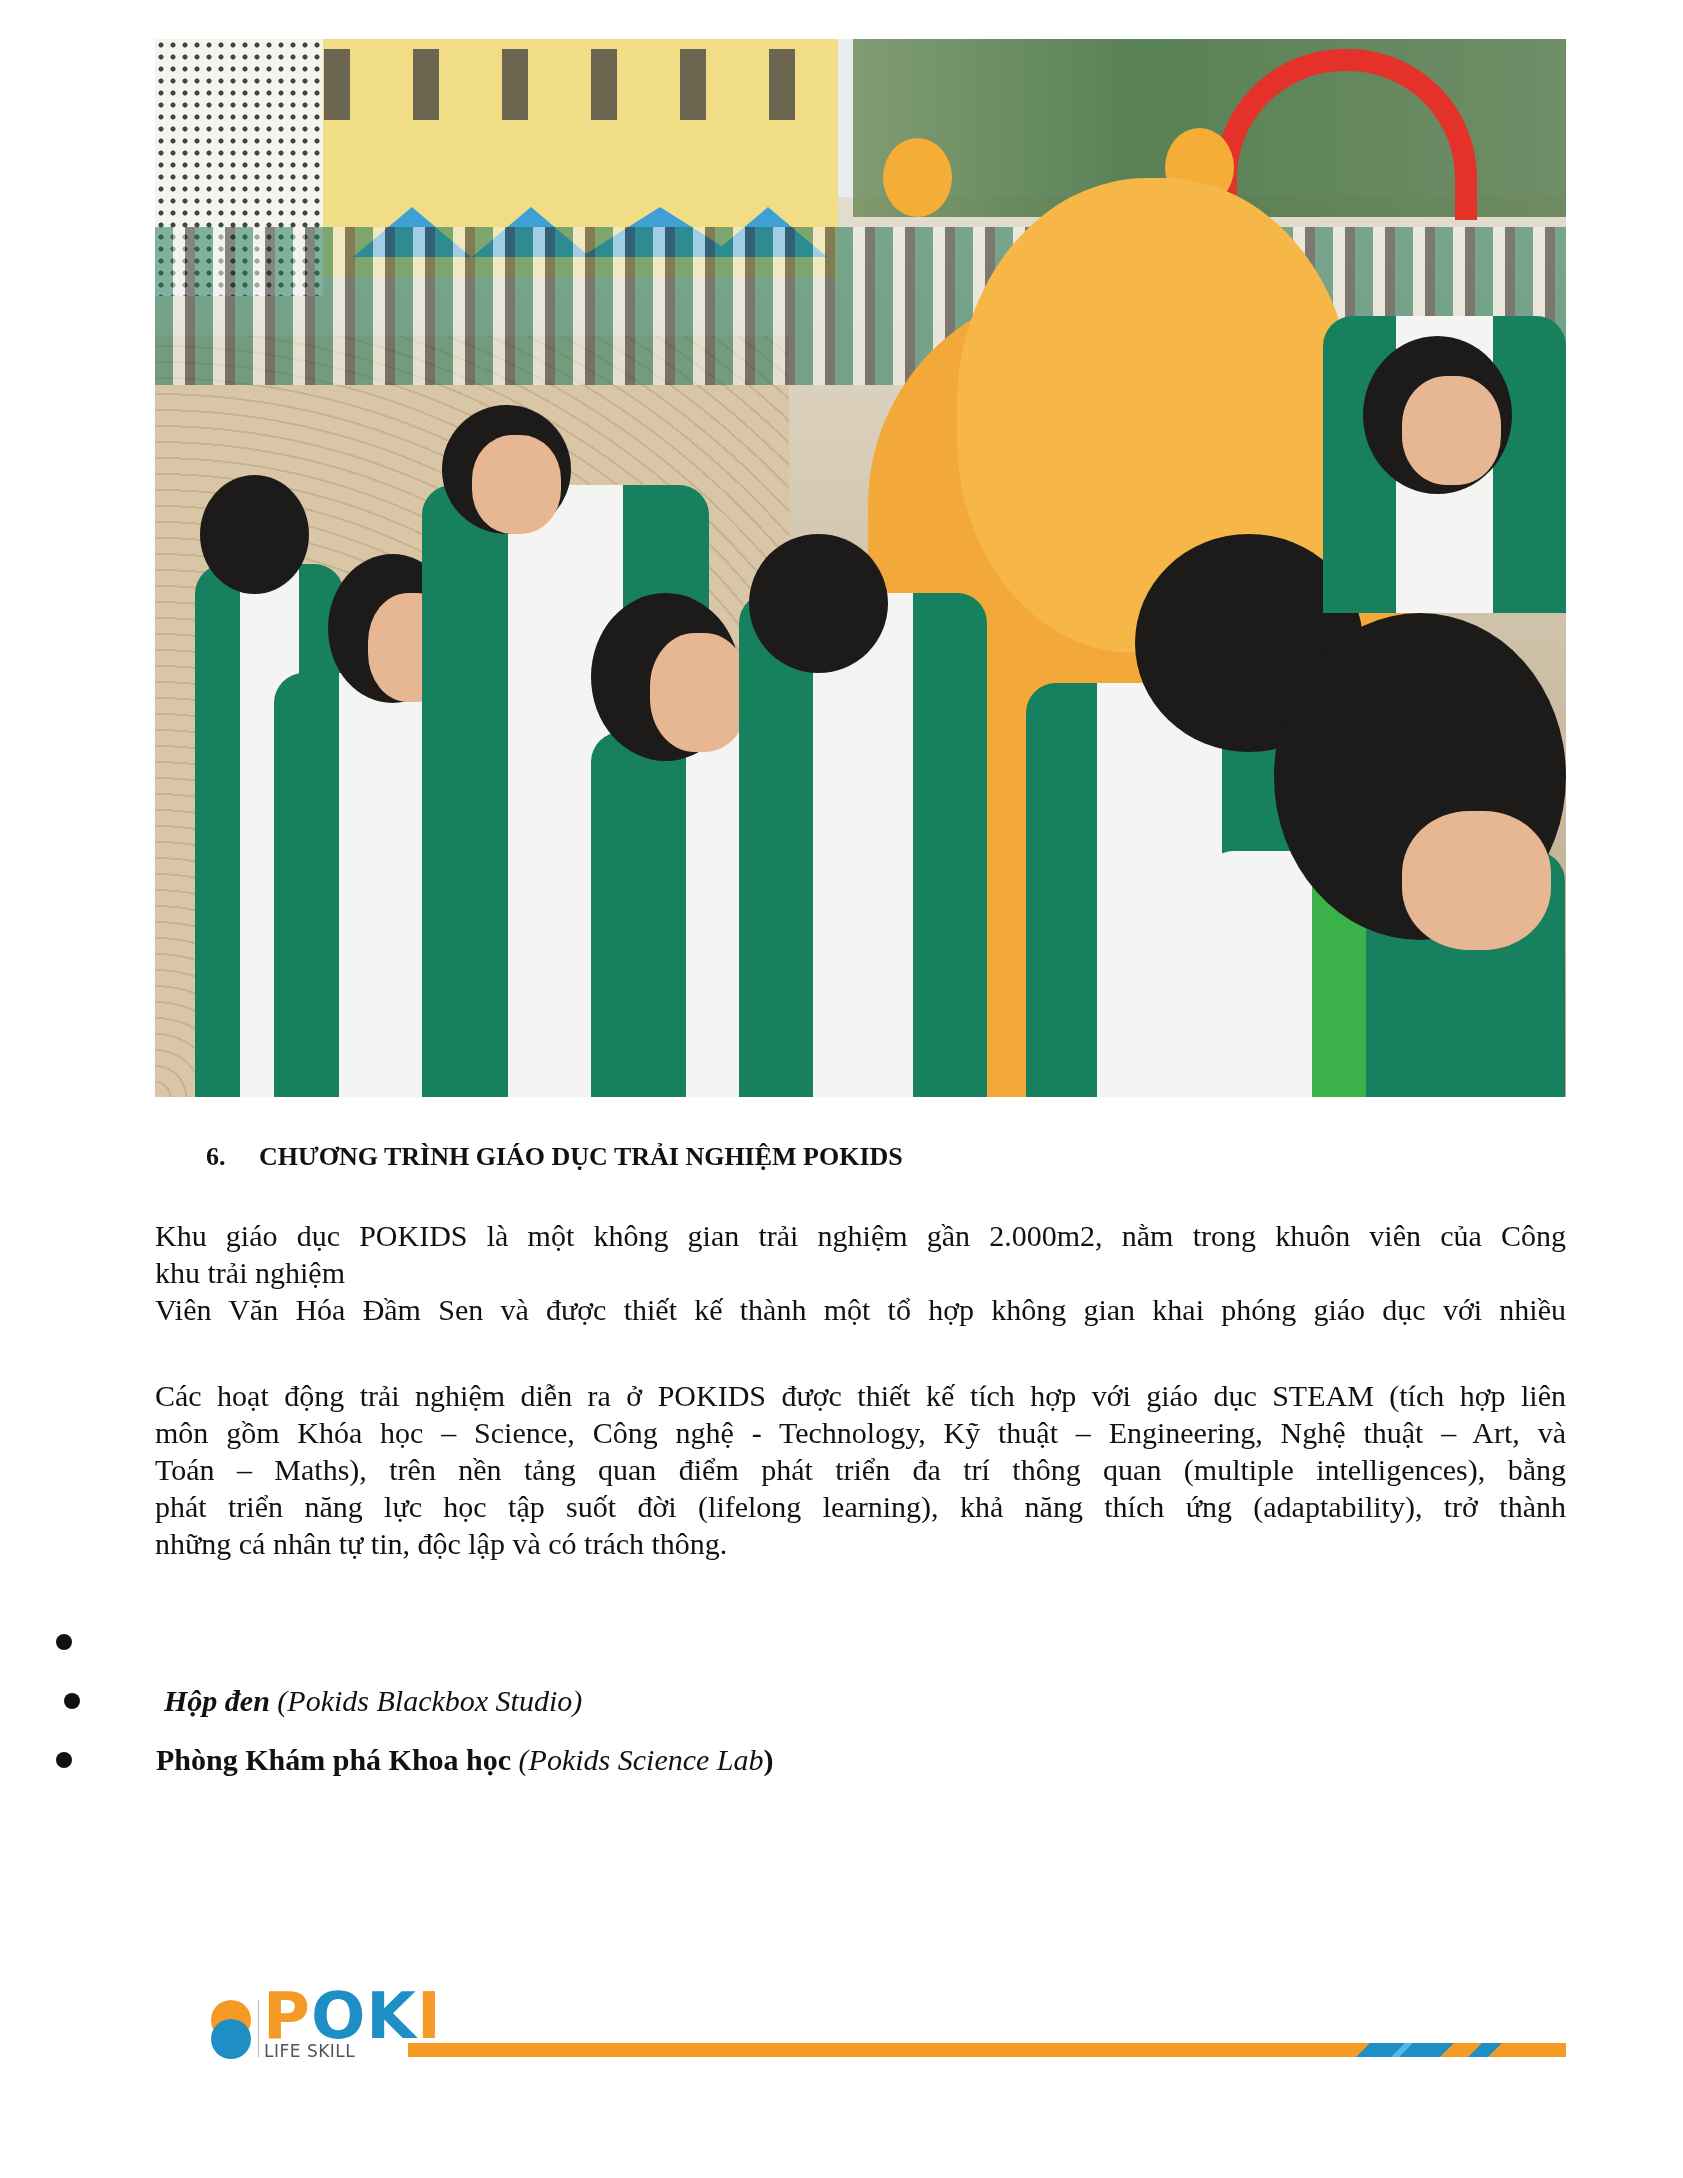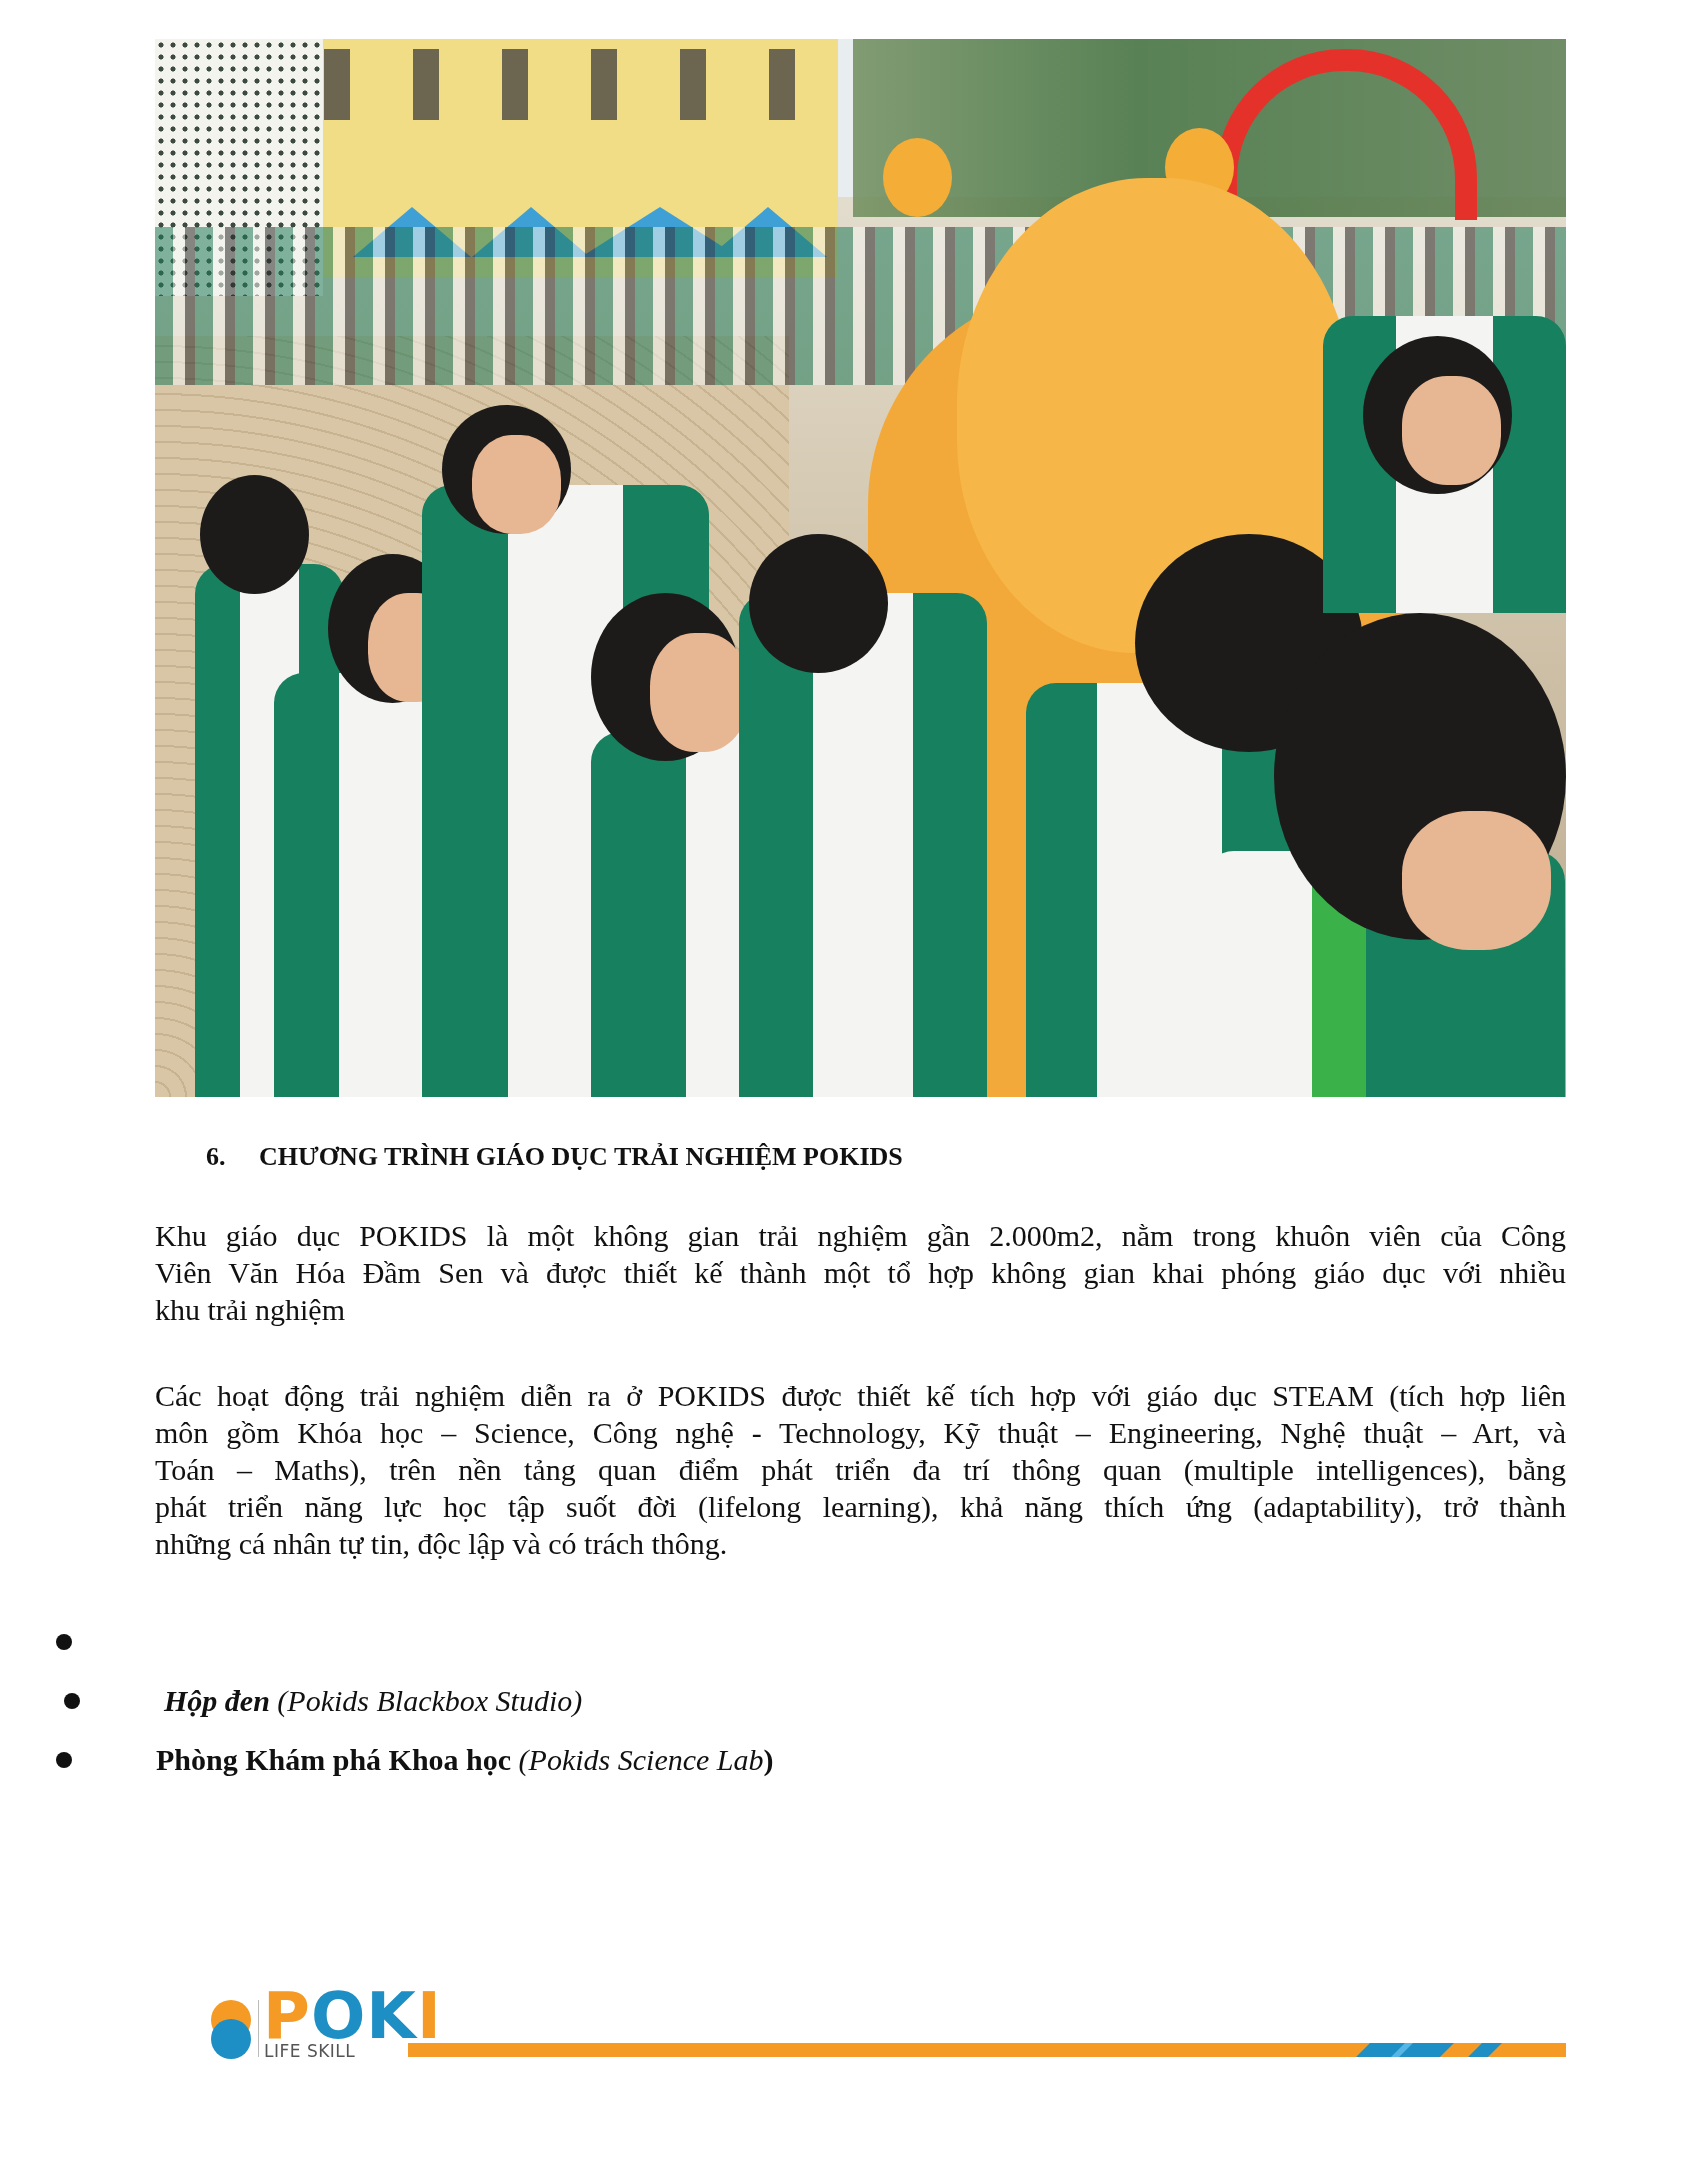--- a/index.html
+++ b/index.html
@@ -100,22 +100,22 @@
   <div class="head" style="left:1208px;top:297px;width:149px;height:158px"></div>
   <div class="face" style="left:1247px;top:337px;width:99px;height:109px"></div>
 </div>
 
 <div class="heading">
   <span class="num">6.</span><span>CHƯƠNG TRÌNH GIÁO DỤC TRẢI NGHIỆM POKIDS</span>
 </div>
 
 <div class="para p1">
   <span class="ln">Khu giáo dục POKIDS là một không gian trải nghiệm gần 2.000m2, nằm trong khuôn viên của Công</span>
+  <span class="ln last">khu trải nghiệm</span>
   <span class="ln">Viên Văn Hóa Đầm Sen và được thiết kế thành một tổ hợp không gian khai phóng giáo dục với nhiều</span>
-  <span class="ln last">khu trải nghiệm</span>
 </div>
 
 <div class="para p2">
   <span class="ln">Các hoạt động trải nghiệm diễn ra ở POKIDS được thiết kế tích hợp với giáo dục STEAM (tích hợp liên</span>
   <span class="ln">môn gồm Khóa học – Science, Công nghệ - Technology, Kỹ thuật – Engineering, Nghệ thuật – Art, và</span>
   <span class="ln">Toán – Maths), trên nền tảng quan điểm phát triển đa trí thông quan (multiple intelligences), bằng</span>
   <span class="ln">phát triển năng lực học tập suốt đời (lifelong learning), khả năng thích ứng (adaptability), trở thành</span>
   <span class="ln last">những cá nhân tự tin, độc lập và có trách thông.</span>
 </div>
 

